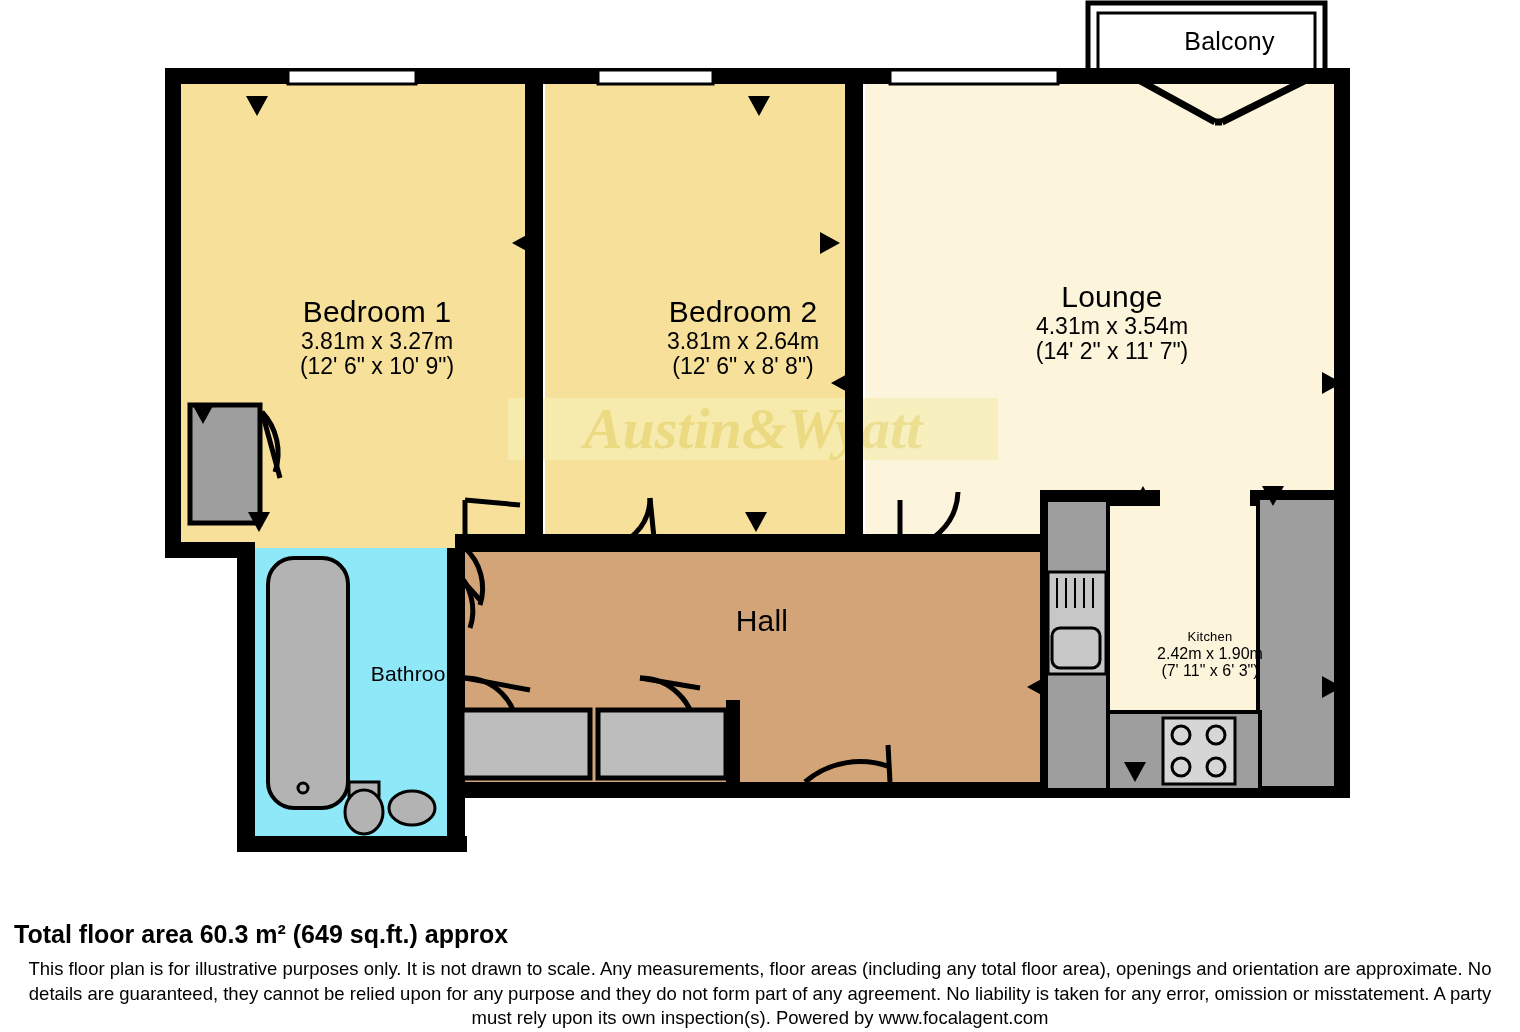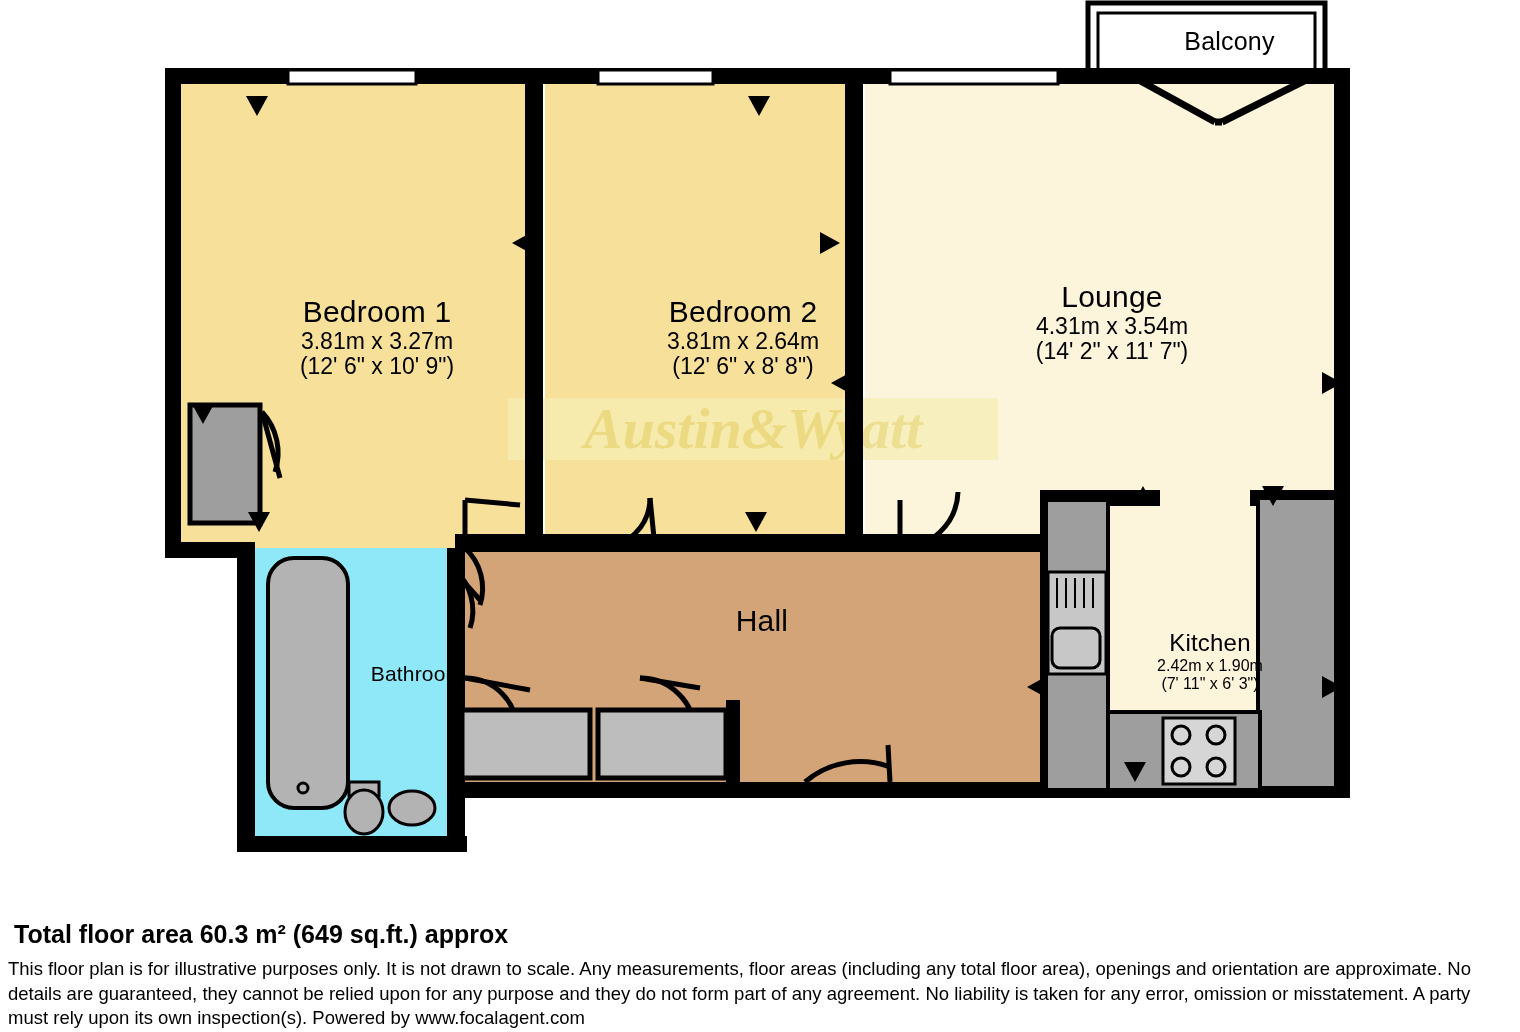--- a/index.html
+++ b/index.html
@@ -31,21 +31,21 @@
     padding-left: 22px;
   }
   .lbl .name {
     font-size: 30px;
     font-weight: normal;
     letter-spacing: .2px;
   }
   .lbl .dim {
     font-size: 23px;
   }
-  .lbl.small .name { font-size: 24px; }
+  .lbl.small .name { font-size: 13px; }
   .lbl.small .dim { font-size: 16px; }
   .lbl.bath .name { font-size: 21px; }
   .lbl.balcony .name { font-size: 25px; }
 
   
   #footer {
     position: absolute;
     left: 0;
     top: 900px;
     width: 1520px;
@@ -58,21 +58,21 @@
     font-size: 25px;
     font-weight: bold;
   }
   #disclaimer {
     position: absolute;
     left: 8px;
     top: 57px;
     width: 1504px;
     font-size: 18.5px;
     line-height: 1.33;
-    text-align: left;
+    text-align: center;
   }
 </style>
 </head>
 <body>
 
 <div id="plan">
 
   <svg width="1520" height="900" viewBox="0 0 1520 900">
 
     <rect x="180" y="80" width="345" height="468" fill="#f7e09a"></rect>

